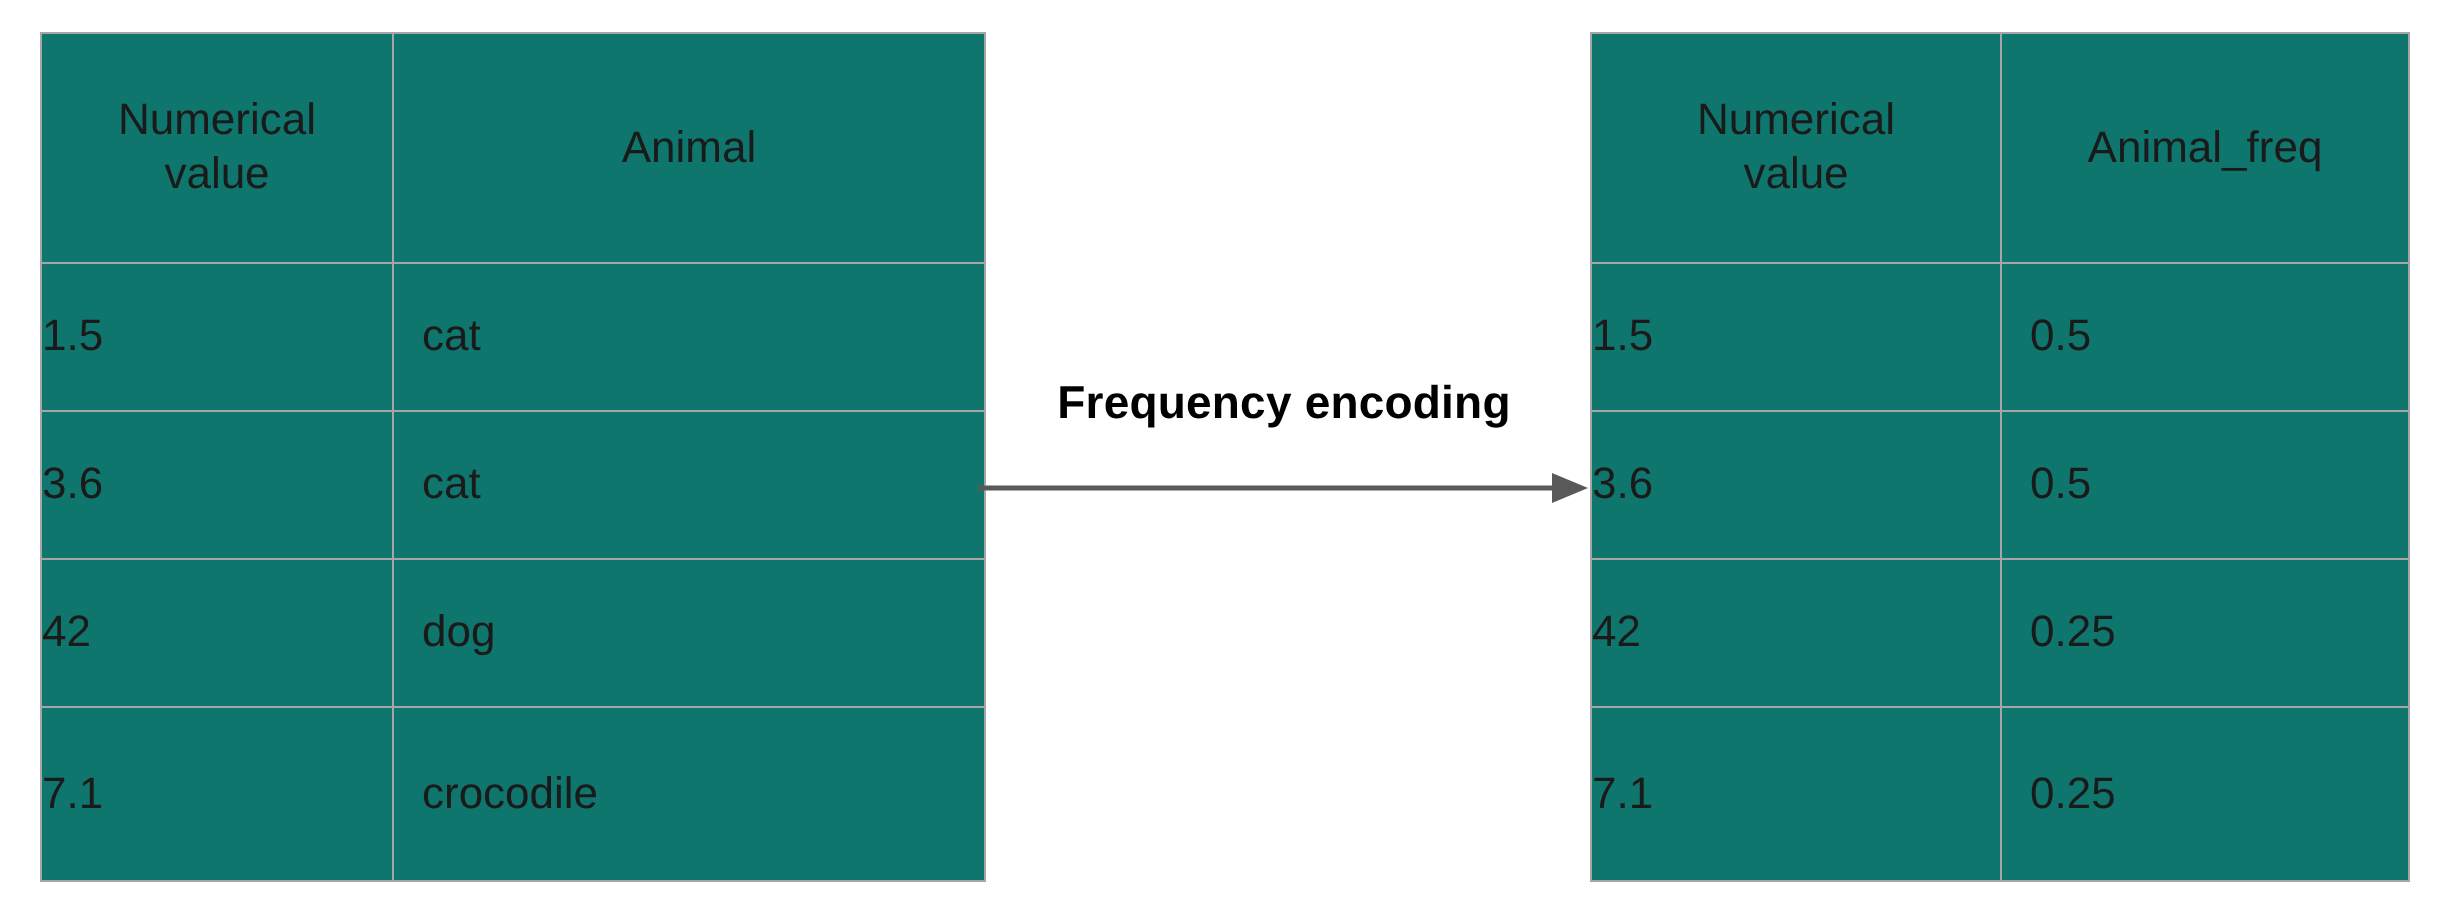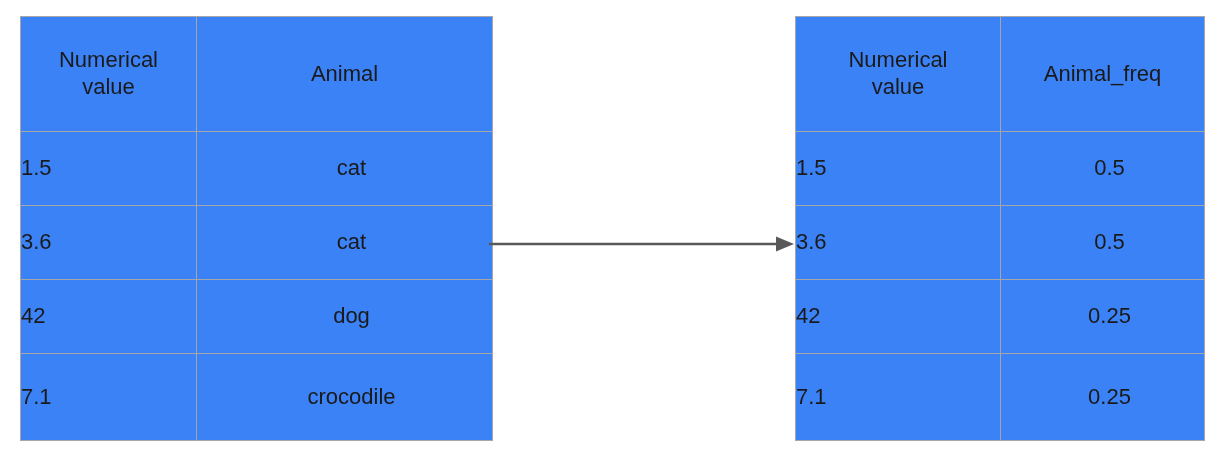--- a/index.html
+++ b/index.html
@@ -20,40 +20,40 @@
   .diagram {
     position: absolute;
     inset: 0;
   }
 
   
   .data-table {
     position: absolute;
     border-collapse: collapse;
     table-layout: fixed;
-    background: #3b82f6;
+    background: #0f766e;
   }
   .data-table td {
     border: 1px solid #a6a6a6;
     padding: 0;
     vertical-align: middle;
     font-size: 22px;
     line-height: 1.22;
     color: #1a1a1a;
     font-weight: 400;
   }
   .data-table tr.header-row td {
     text-align: center;
     padding: 6px 8px;
   }
   .cell-num {
     text-align: left;
   }
   .cell-text {
-    text-align: center;
+    text-align: left;
     padding-left: 14px !important;
   }
 
   
   #table-left {
     left: 20px;
     top: 16px;
     width: 472px;
   }
   #table-left .col-a { width: 176px; }
@@ -131,20 +131,21 @@
         <td class="cell-text">dog</td>
       </tr>
       <tr class="row-body-last">
         <td class="cell-num">7.1</td>
         <td class="cell-text">crocodile</td>
       </tr>
     </tbody>
   </table>
 
   <div class="arrow-group">
+    <div class="arrow-label">Frequency encoding</div>
     <svg class="arrow-svg" width="310" height="24" viewBox="0 0 310 24">
       <line x1="1" y1="12" x2="290" y2="12" stroke="#595959" stroke-width="2.4"></line>
       <polygon points="288,4.5 306,12 288,19.5" fill="#595959"></polygon>
     </svg>
   </div>
 
   <table class="data-table" id="table-right">
     <colgroup>
       <col class="col-a">
       <col class="col-b">

